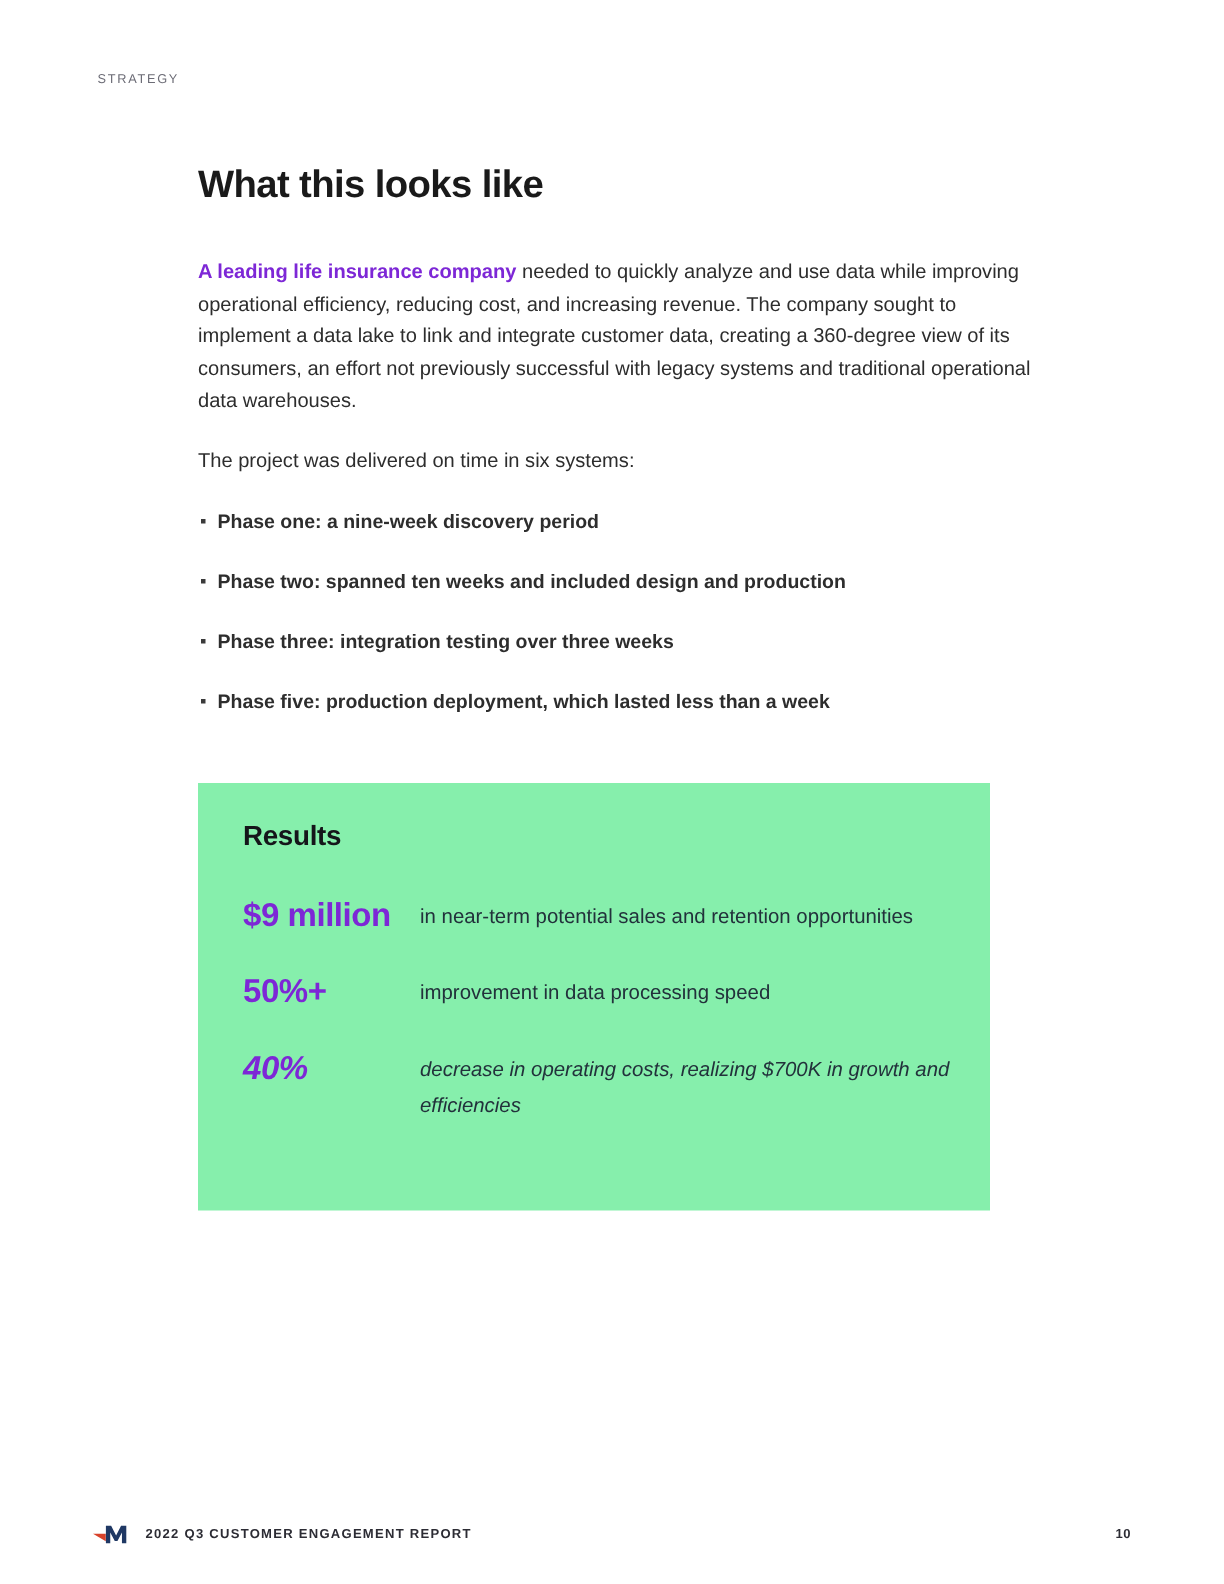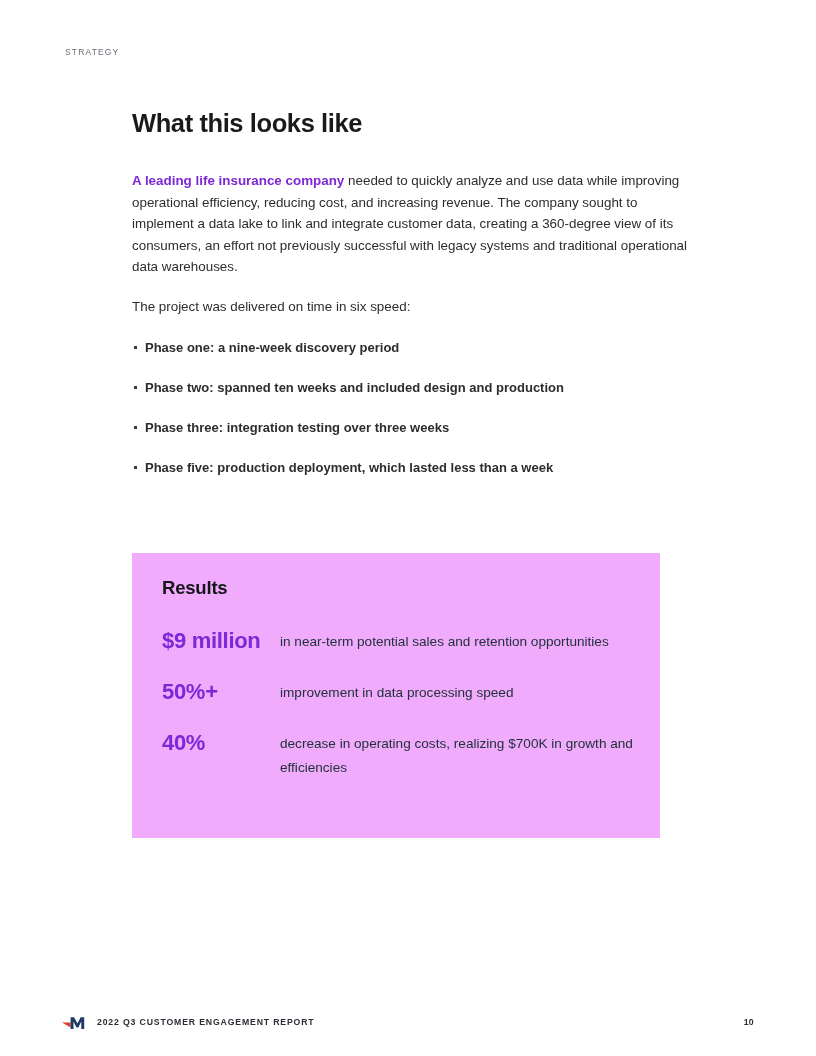--- a/index.html
+++ b/index.html
@@ -95,24 +95,24 @@
     top: 9px;
     width: 2.6px;
     height: 2.6px;
     background: #3a3a3a;
   }
 
   
   .results-box {
     position: absolute;
     left: 132px;
-    top: 553px;
+    top: 522px;
     width: 528px;
     height: 285px;
-    background: #f0abfc;
+    background: #86efac;
   }
 
   .results-title {
     position: absolute;
     left: 30px;
     top: 24px;
     font-size: 18.5px;
     font-weight: 700;
     color: #15151a;
     letter-spacing: -0.2px;
@@ -124,21 +124,21 @@
     top: 76px;
     right: 22px;
   }
 
   .stat {
     display: flex;
     align-items: flex-start;
     margin-bottom: 26px;
   }
 
-  .stat:last-child { margin-bottom: 0; }
+  .stat:last-child { margin-bottom: 0; font-style: italic; }
 
   .stat-value {
     flex: 0 0 118px;
     font-size: 22px;
     font-weight: 700;
     color: #7d27d6;
     line-height: 24px;
     letter-spacing: -0.3px;
     white-space: nowrap;
   }
@@ -197,21 +197,21 @@
 <div class="page">
 
   <div class="eyebrow">STRATEGY</div>
 
   <div class="content">
 
     <h1 class="title">What this looks like</h1>
 
     <p class="lead"><span class="hl">A leading life insurance company</span><span> needed to quickly analyze and use data while improving operational efficiency, reducing cost, and increasing revenue. The company sought to implement a data lake to link and integrate customer data, creating a 360-degree view of its consumers, an effort not previously successful with legacy systems and traditional operational data warehouses.</span></p>
 
-    <p class="subline">The project was delivered on time in six speed:</p>
+    <p class="subline">The project was delivered on time in six systems:</p>
 
     <ul class="phases">
       <li>
         <span class="dot"></span>
         <span>Phase one: a nine-week discovery period</span>
       </li>
       <li>
         <span class="dot"></span>
         <span>Phase two: spanned ten weeks and included design and production</span>
       </li>

